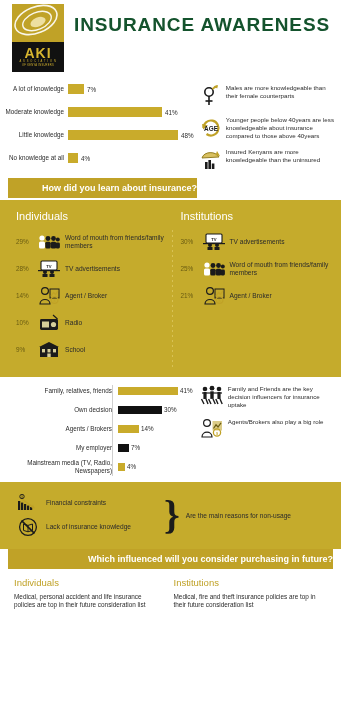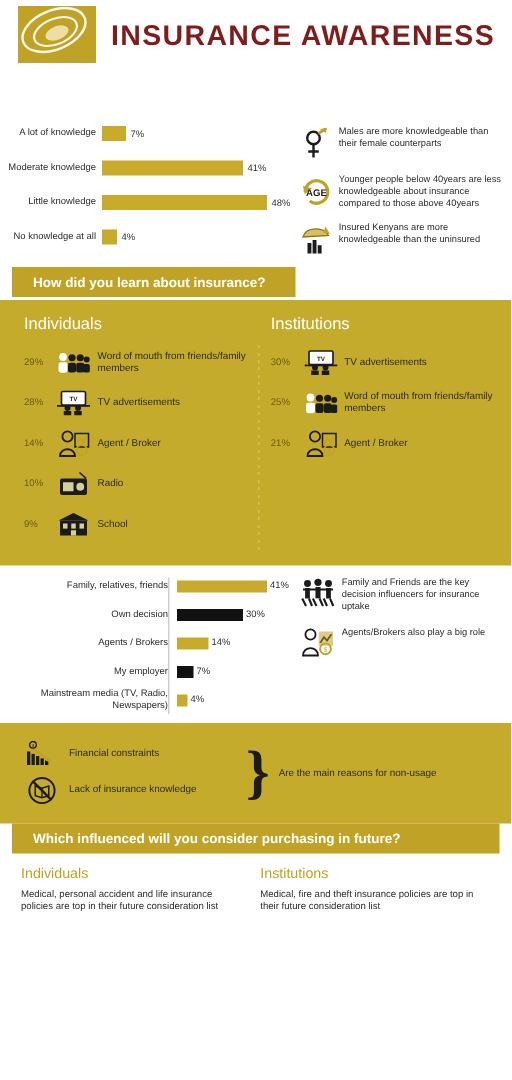--- a/index.html
+++ b/index.html
@@ -15,21 +15,21 @@
   .logo{width:52px;height:68px;margin-left:12px;flex:none;position:relative;}
   .logo-top{width:52px;height:38px;background:#c0a227;position:relative;overflow:hidden;}
   .logo-swirl{position:absolute;left:-2px;top:-2px;}
   .logo-bot{width:52px;height:30px;background:#111111;display:flex;flex-direction:column;
             align-items:center;justify-content:center;}
   .logo-aki{color:#d8b62f;font-weight:bold;font-size:14px;letter-spacing:1px;line-height:13px;}
   .logo-sub{color:#d8b62f;font-size:2.6px;letter-spacing:.6px;line-height:4px;text-align:center;}
   .logo-sub2{color:#d8b62f;font-size:2.6px;letter-spacing:.3px;line-height:4px;text-align:center;}
   .title-wrap{margin-left:10px;margin-top:10px;}
   .title-l1,.title-l2{
-    color:#7f1d1d;font-weight:bold;font-size:19px;letter-spacing:.9px;line-height:21px;
+    color:#14532d;font-weight:bold;font-size:19px;letter-spacing:.9px;line-height:21px;
   }
 
   .subtitle{
     text-align:center;font-size:7.6px;color:#2b2b2b;margin-top:6px;
   }
 
   
   .topstats{display:flex;margin-top:6px;}
   .barchart{width:195px;padding-left:2px;}
   .brow{display:flex;align-items:center;margin-bottom:9px;height:14px;}
@@ -38,21 +38,21 @@
   .bval{font-size:6.3px;color:#2b2b2b;margin-left:3px;}
 
   .factlist{width:146px;padding-top:2px;}
   .fact{display:flex;margin-bottom:7px;}
   .fact-ico{width:30px;flex:none;display:flex;align-items:flex-start;justify-content:center;padding-top:1px;}
   .fact-txt{font-size:6.2px;line-height:8.2px;color:#2b2b2b;padding-right:4px;}
 
   
   .secbar{
     background:#c0a227;color:#ffffff;font-size:9px;font-weight:bold;
-    padding:5px 0 5px 14px;margin-left:8px;
+    padding:5px 0 5px 14px;margin-left:8px;text-align:right;
   }
   .secbar.w-full{margin-right:8px;}
   .secbar.w-learn{width:175px;}
   .secbar.w-infl{width:237px;}
   .secbar.w-why{width:178px;}
 
   
   .goldpanel{background:#c5ab2c;margin:2px 0 0 0;padding:8px 8px 10px 8px;display:flex;position:relative;}
   .gp-col{flex:1;}
   .gp-col.left{padding-left:8px;}
@@ -100,20 +100,25 @@
 <div class="page">
 
   <div class="header">
     <div class="logo">
       <div class="logo-top">
         <svg class="logo-swirl" width="56" height="42" viewBox="0 0 56 42">
           <ellipse cx="26" cy="18" rx="22" ry="13" fill="none" stroke="#ffffff" stroke-width="1.6" transform="rotate(-22 26 18)" opacity="0.9"></ellipse>
           <ellipse cx="27" cy="19" rx="15" ry="8.5" fill="none" stroke="#ffffff" stroke-width="1.4" transform="rotate(-22 27 19)" opacity="0.9"></ellipse>
           <ellipse cx="28" cy="20" rx="8" ry="4.5" fill="#efe3a8" transform="rotate(-22 28 20)" opacity="0.95"></ellipse>
         </svg>
+      </div>
+      <div class="logo-bot">
+        <div class="logo-aki">AKI</div>
+        <div class="logo-sub">A S S O C I A T I O N</div>
+        <div class="logo-sub2">OF KENYA INSURERS</div>
       </div>
     </div>
     <div class="title-wrap">
       <div class="title-l1">INSURANCE AWARENESS</div>
     </div>
   </div>
 
 
   <div class="topstats">
     <div class="barchart">

